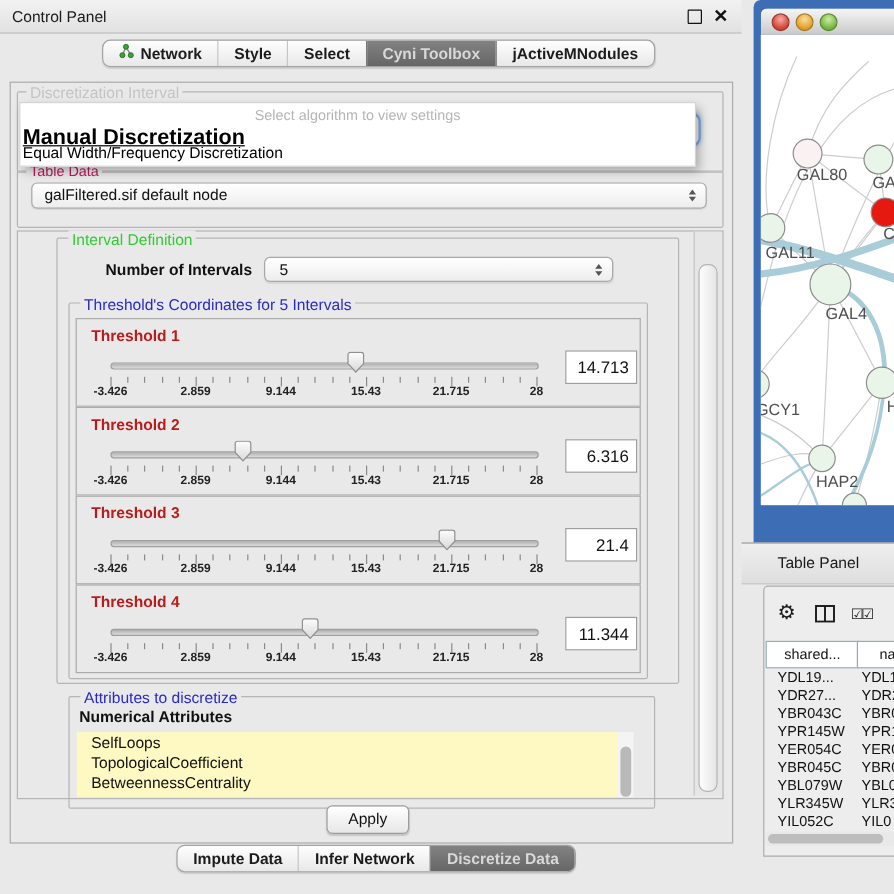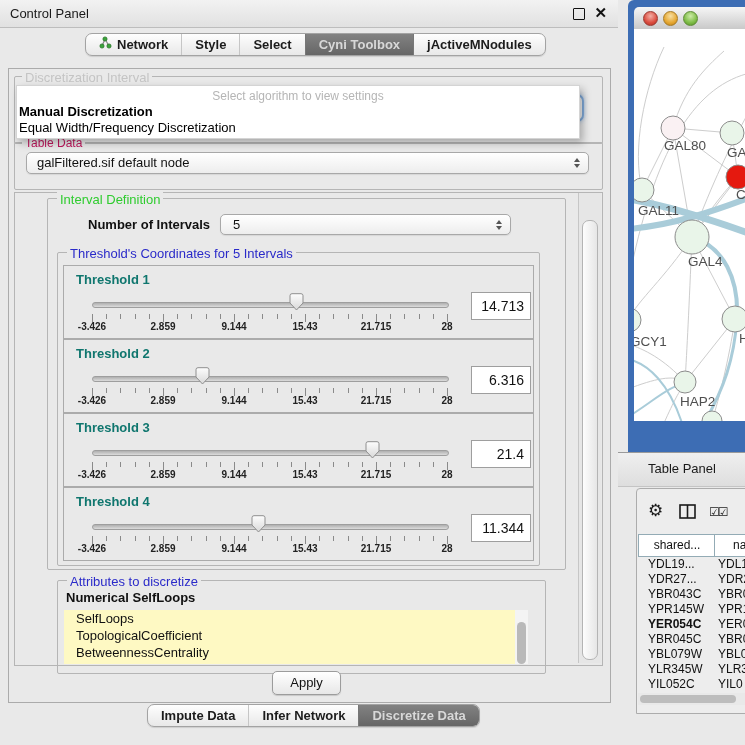--- a/index.html
+++ b/index.html
@@ -32,21 +32,21 @@
   .legend.green{color:#2FCC2F;font-size:13px;}
   .legend.blue{color:#2A2AC9;font-size:13px;}
   .legend.faint{color:#C4C4C4;font-size:13px;z-index:2;}
 
   .algo-group{left:14px;top:76px;width:587px;height:66px;}
   .algo-combo{left:20px;top:94px;width:560px;height:24px;border:2.5px solid #7FA9D9;border-radius:7px;
       background:#F0F0F0;box-shadow:0 0 4px rgba(120,165,220,.7);z-index:4;}
   .popup{left:16px;top:85px;width:562px;height:52px;background:#FFFFFF;border:1px solid #D4D4D4;
       box-shadow:3px 4px 8px rgba(0,0,0,.28);z-index:10;}
   .popup-ph{position:absolute;left:0;top:3px;width:100%;text-align:center;color:#B5B5B5;font-size:12px;}
-  .popup-o1{position:absolute;left:2px;top:18px;font-size:13px;font-weight:bold;color:#000;}
+  .popup-o1{position:absolute;left:2px;top:18px;font-size:18px;font-weight:bold;color:#000;text-decoration:underline;}
   .popup-o2{position:absolute;left:2px;top:34px;font-size:13px;color:#000;}
 
   .td-group{left:14px;top:142px;width:587px;height:46px;}
   .mac-combo{border:1px solid #A8A8A8;border-radius:5px;background:linear-gradient(#FFFFFF,#EDEDED);
       font-size:13px;color:#111;box-shadow:0 1px 1px rgba(0,0,0,.08);}
   .combo-text{position:absolute;left:10px;top:0;line-height:20px;white-space:nowrap;}
   .spinner{position:absolute;right:8px;top:50%;transform:translateY(-50%);display:flex;flex-direction:column;gap:2px;}
   .spin-up{width:0;height:0;border-left:3.5px solid transparent;border-right:3.5px solid transparent;border-bottom:4px solid #555;}
   .spin-dn{width:0;height:0;border-left:3.5px solid transparent;border-right:3.5px solid transparent;border-top:4px solid #555;}
   #tabledata-combo{left:26px;top:152px;width:561px;height:20px;}
@@ -55,21 +55,21 @@
   .scrollpanel{left:14px;top:192px;width:587px;height:472px;border:1px solid #B5B5B5;background:#E9E9E9;overflow:hidden;}
   .vscroll-track{left:578px;top:193px;width:22px;height:470px;background:#E6E6E6;border-left:1px solid #C6C6C6;}
   .vscroll-thumb{left:582px;top:220px;width:14px;height:438px;border-radius:7px;
       background:linear-gradient(to right,#FDFDFD,#E6E6E6);border:1px solid #B4B4B4;}
 
   .interval-group{left:47px;top:198px;width:517px;height:370px;}
   .noi-label{left:88px;top:217px;font-size:13px;font-weight:bold;color:#111;}
   .thresh-group{left:57px;top:252px;width:481px;height:312px;}
 
   .tbox{position:absolute;left:63px;width:469px;height:72px;border:1px solid #ABABAB;background:#E9E9E9;}
-  .tbox-label{position:absolute;left:12px;top:6px;font-size:13px;font-weight:bold;color:#0f766e;}
+  .tbox-label{position:absolute;left:12px;top:6px;font-size:13px;font-weight:bold;color:#b91c1c;}
   .track{position:absolute;left:28px;top:36px;width:355px;height:4px;border-radius:3px;
       background:linear-gradient(#AFAFAF,#DCDCDC);border:1px solid #9E9E9E;}
   .thumb{position:absolute;top:27px;width:15px;height:18px;}
   .tick{position:absolute;width:1px;background:#8A8A8A;}
   .ticklab{position:absolute;top:55px;transform:translateX(-50%);font-size:10px;font-weight:bold;color:#222;}
   .vfield{position:absolute;left:407px;top:26px;width:52px;height:26px;background:#FFF;border:1px solid #9E9E9E;
       font-size:14px;color:#111;text-align:right;line-height:26px;padding-right:6px;}
 
   .attr-group{left:57px;top:580px;width:487px;height:92px;}
   .attr-title{left:66px;top:590px;font-size:13px;font-weight:bold;color:#111;}
@@ -359,21 +359,21 @@
                 </linearGradient>
               </defs>
               <path d="M3,0.7 h9 a2,2 0 0 1 2,2 v7.3 l-6.5,7 l-6.5,-7 v-7.3 a2,2 0 0 1 2,-2 z" fill="url(#tg)" stroke="#8F8F8F"></path>
             </svg></div>
           <div class="vfield">11.344</div>
         </div>
       </div>
 
     <span class="legend blue" style="left:67px;top:574px;">Attributes to discretize</span>
     <div class="abs group attr-group"></div>
-    <span class="abs attr-title">Numerical SelfLoops</span>
+    <span class="abs attr-title">Numerical Attributes</span>
     <div id="attr-list" class="abs attr-list">
         <div class="attr-item">SelfLoops</div>
         <div class="attr-item">TopologicalCoefficient</div>
         <div class="attr-item">BetweennessCentrality</div>
       </div>
     <div class="abs attr-scroll">
       <div class="abs attr-scroll-thumb" style="left:2px;top:12px;"></div>
     </div>
     <div class="abs vscroll-track">
       <div class="abs vscroll-thumb" style="left:3px;top:27px;"></div>
@@ -462,21 +462,21 @@
       <div class="tp-header-cell" style="left: 638px; width: 76px; text-align: center; padding-left: 0px;">shared...</div>
       <div class="tp-header-cell" style="left: 714px; width: 80px; text-align: left; padding-left: 18px;">na</div>
       <div class="tp-row-cell" style="left: 648px; width: 76px; top: 557px;">YDL19...</div>
       <div class="tp-row-cell" style="left: 718px; width: 80px; top: 557px;">YDL1</div>
       <div class="tp-row-cell" style="left: 648px; width: 76px; top: 572px;">YDR27...</div>
       <div class="tp-row-cell" style="left: 718px; width: 80px; top: 572px;">YDR2</div>
       <div class="tp-row-cell" style="left: 648px; width: 76px; top: 587px;">YBR043C</div>
       <div class="tp-row-cell" style="left: 718px; width: 80px; top: 587px;">YBR0</div>
       <div class="tp-row-cell" style="left: 648px; width: 76px; top: 602px;">YPR145W</div>
       <div class="tp-row-cell" style="left: 718px; width: 80px; top: 602px;">YPR1</div>
-      <div class="tp-row-cell" style="left: 648px; width: 76px; top: 617px; font-weight: bold;">YER054C</div>
+      <div class="tp-row-cell" style="left: 648px; width: 76px; top: 617px;">YER054C</div>
       <div class="tp-row-cell" style="left: 718px; width: 80px; top: 617px;">YER0</div>
       <div class="tp-row-cell" style="left: 648px; width: 76px; top: 632px;">YBR045C</div>
       <div class="tp-row-cell" style="left: 718px; width: 80px; top: 632px;">YBR0</div>
       <div class="tp-row-cell" style="left: 648px; width: 76px; top: 647px;">YBL079W</div>
       <div class="tp-row-cell" style="left: 718px; width: 80px; top: 647px;">YBL0</div>
       <div class="tp-row-cell" style="left: 648px; width: 76px; top: 662px;">YLR345W</div>
       <div class="tp-row-cell" style="left: 718px; width: 80px; top: 662px;">YLR3</div>
       <div class="tp-row-cell" style="left: 648px; width: 76px; top: 677px;">YIL052C</div>
       <div class="tp-row-cell" style="left: 718px; width: 80px; top: 677px;">YIL0</div>
     </div>

